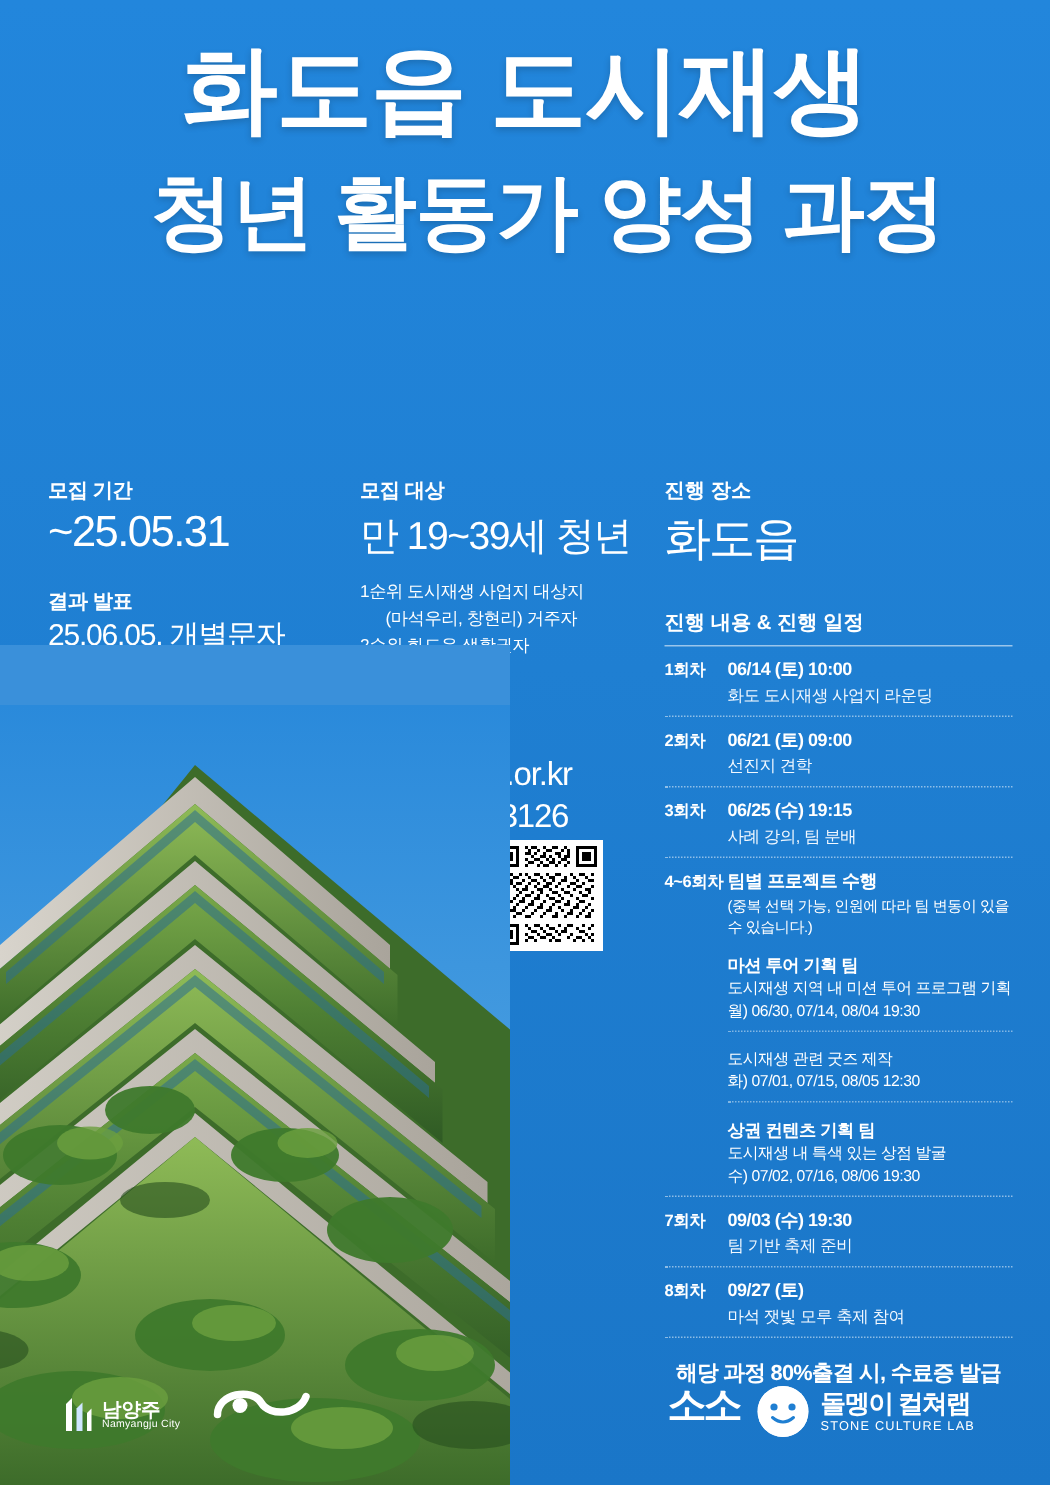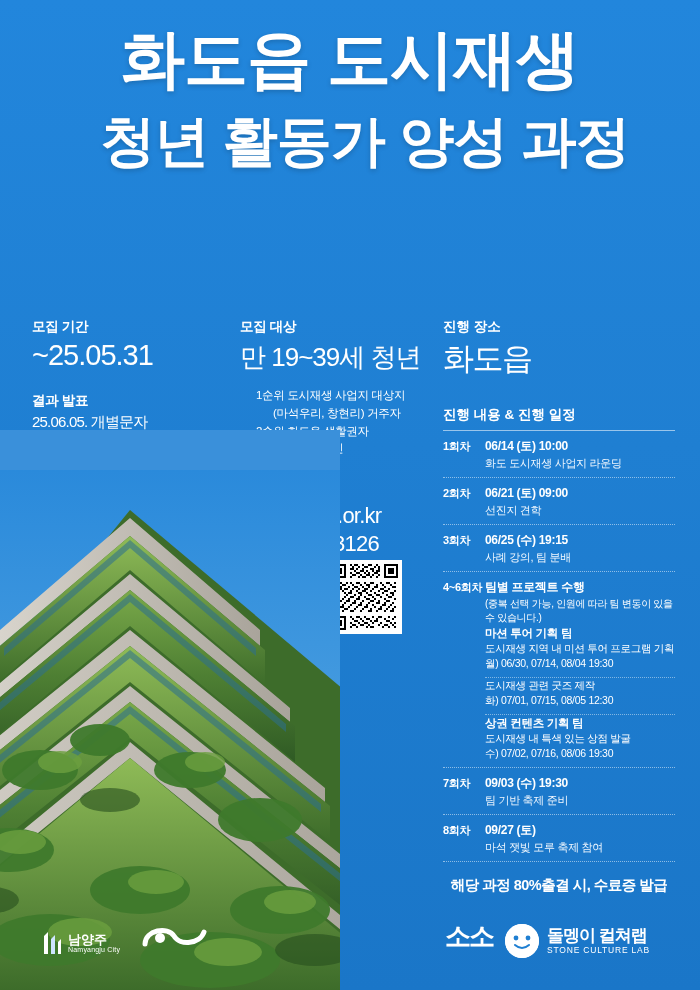--- a/index.html
+++ b/index.html
@@ -38,27 +38,27 @@
   .col-right{ position:absolute; left:443px; top:318px; width:232px; }
 
   .lbl {
     font-size:13.5px; font-weight:bold; color:#ffffff; margin-bottom:4px;
     letter-spacing:-0.3px;
   }
   .big {
     font-size:29px; font-weight:300; letter-spacing:-1px; line-height:1.05;
     color:#ffffff;
   }
-  .big-sm { font-size:15px; font-weight:400; letter-spacing:-0.8px; }
+  .big-sm { font-size:20px; font-weight:400; letter-spacing:-0.8px; }
   .mid-head { font-size:26px; font-weight:500; letter-spacing:-1px; }
   .note { font-size:11.5px; line-height:1.55; letter-spacing:-0.3px; }
   .note .ind { display:inline-block; padding-left:17px; }
 
   .gap-22 { margin-top:22px; }
-  .gap-12 { margin-top:12px;margin-left:16px; }
+  .gap-12 { margin-top:12px; }
 
   .contact { font-size:22px; font-weight:300; letter-spacing:-0.8px; line-height:1.28; }
 
   .qr {
     position:absolute; left:328px; top:560px;
     width:74px; height:74px; background:#ffffff; padding:4px;
   }
   .qr svg { display:block; }
 
   
@@ -74,21 +74,21 @@
   }
   .row:last-of-type { border-bottom:none; }
   .row .no {
     width:42px; flex:0 0 42px; font-size:11px; font-weight:bold; padding-top:1px;
     letter-spacing:-0.3px;
   }
   .row .body { flex:1; }
   .row .d { font-size:12px; font-weight:bold; letter-spacing:-0.3px; }
   .row .s { font-size:11px; margin-top:1px; letter-spacing:-0.3px; color:#f1f8ff;}
 
-  .teamblock { margin-top:1px; }
+  .teamblock { margin-top:11px; }
   .teamblock .tn { font-size:11.5px; font-weight:bold; letter-spacing:-0.3px; }
   .teamblock .td { font-size:10.5px; margin-top:1px; letter-spacing:-0.3px; }
   .teamblock .tt { font-size:10.5px; margin-top:1px; letter-spacing:-0.3px; }
   .teamsep { border-bottom:1px dotted rgba(255,255,255,0.45); margin:6px 0 0 0; }
   .note-small { font-size:10px; margin-top:1px; letter-spacing:-0.3px; }
 
   .cert {
     margin-top:14px; font-size:14.5px; font-weight:bold; text-align:center;
     letter-spacing:-0.5px;
   }

